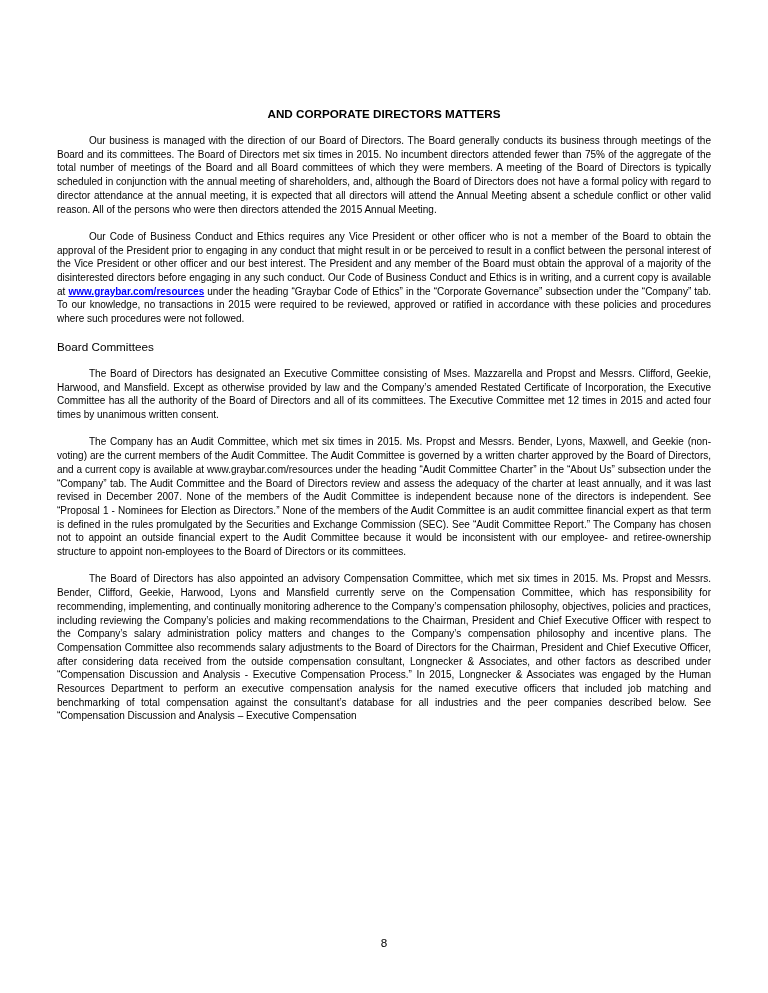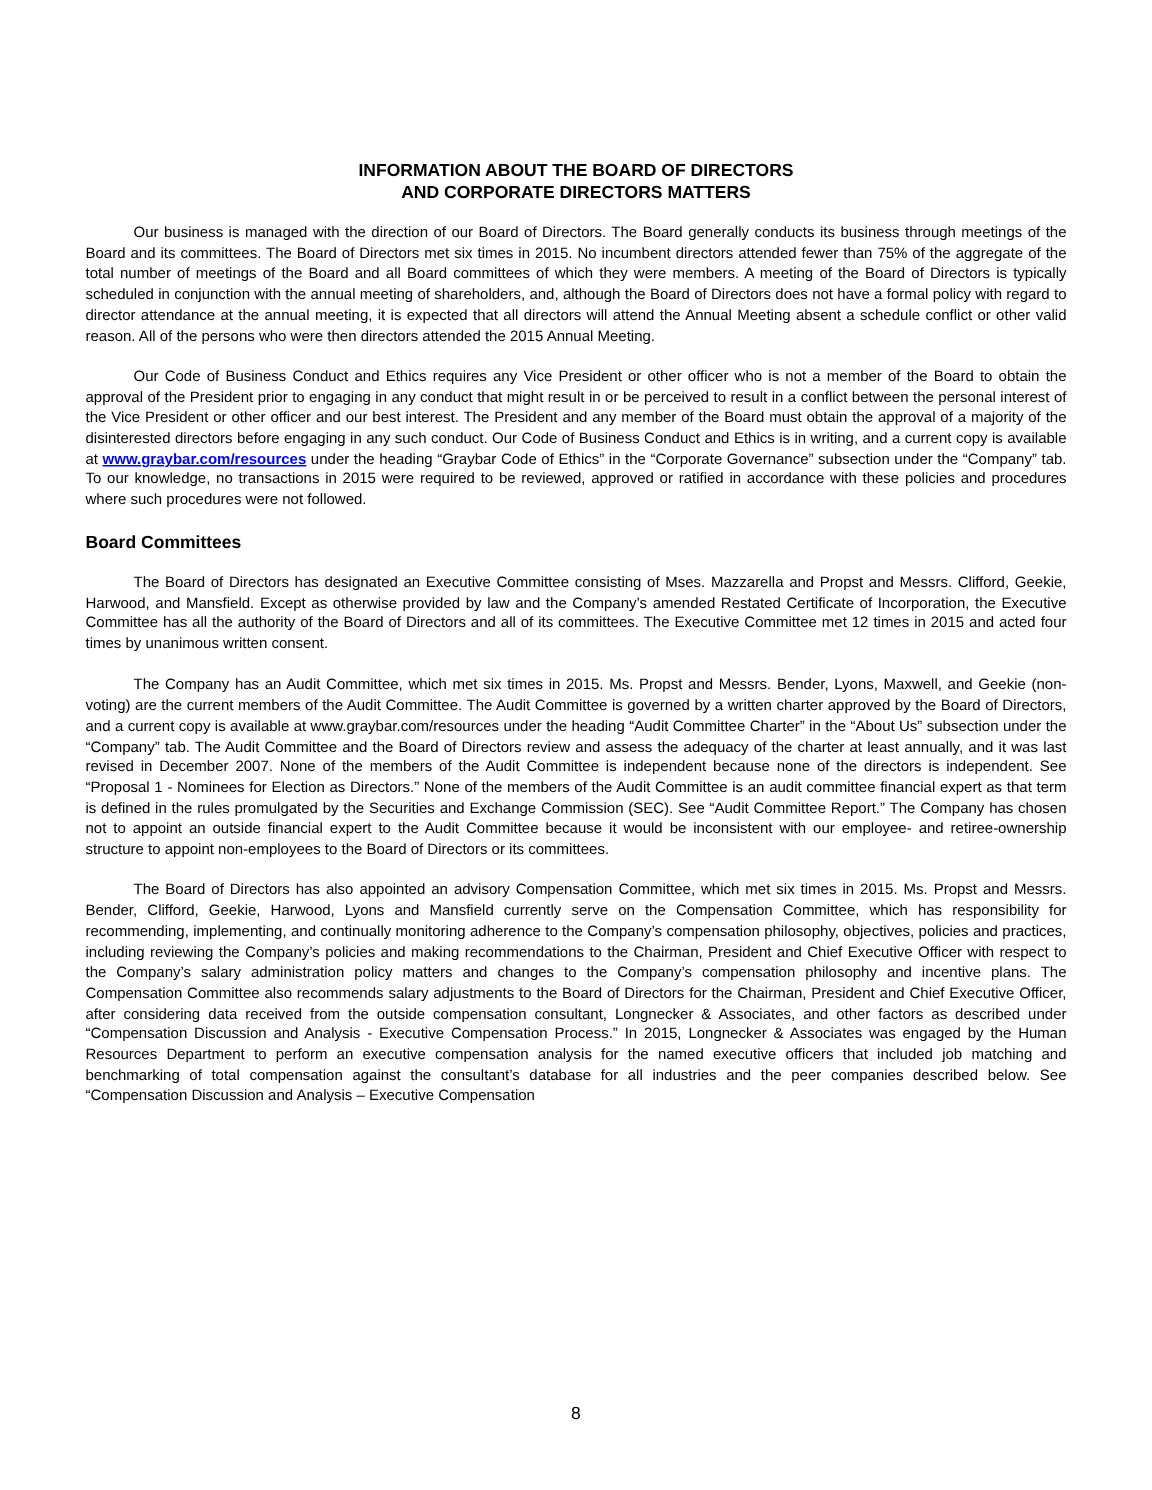--- a/index.html
+++ b/index.html
@@ -34,21 +34,21 @@
   }
   .para {
     font-size: 10px;
     line-height: 13.7px;
     text-align: justify;
     text-indent: 32px;
     margin: 0 0 13.7px 0;
   }
   .subheading {
     font-size: 11.7px;
-    font-weight: bold;
+    font-weight: normal;
     line-height: 13.7px;
     margin: 0 0 13.7px 0;
     text-align: left;
   }
   .doc-link {
     color: #0000ff;
     text-decoration: underline;
     cursor: pointer;
     font-weight: bold;
   }
@@ -61,21 +61,20 @@
     font-size: 11.7px;
     line-height: 13.7px;
   }
 </style>
 </head>
 <body>
 
 <div class="page-content">
 
   <h1 class="doc-title">
-    <span class="title-line">INFORMATION ABOUT THE BOARD OF DIRECTORS</span>
     <span class="title-line">AND CORPORATE DIRECTORS MATTERS</span>
   </h1>
 
   <p class="para">Our business is managed with the direction of our Board of Directors.  The Board generally conducts its business through meetings of the Board and its committees.  The Board of Directors met six times in 2015.  No incumbent directors attended fewer than 75% of the aggregate of the total number of meetings of the Board and all Board committees of which they were members.  A meeting of the Board of Directors is typically scheduled in conjunction with the annual meeting of shareholders, and, although the Board of Directors does not have a formal policy with regard to director attendance at the annual meeting, it is expected that all directors will attend the Annual Meeting absent a schedule conflict or other valid reason.  All of the persons who were then directors attended the 2015 Annual Meeting.</p>
 
   <p class="para"><span>Our Code of Business Conduct and Ethics requires any Vice President or other officer who is not a member of the Board to obtain the approval of the President prior to engaging in any conduct that might result in or be perceived to result in a conflict between the personal interest of the Vice President or other officer and our best interest.  The President and any member of the Board must obtain the approval of a majority of the disinterested directors before engaging in any such conduct.  Our Code of Business Conduct and Ethics is in writing, and a current copy is available at </span><a class="doc-link" href="#">www.graybar.com/resources</a><span> under the heading “Graybar Code of Ethics” in the “Corporate Governance” subsection under the “Company” tab.  To our knowledge, no transactions in 2015 were required to be reviewed, approved or ratified in accordance with these policies and procedures where such procedures were not followed.</span></p>
 
   <h2 class="subheading">Board Committees</h2>
 
   <p class="para">The Board of Directors has designated an Executive Committee consisting of Mses. Mazzarella and Propst and Messrs. Clifford, Geekie, Harwood, and Mansfield.  Except as otherwise provided by law and the Company’s amended Restated Certificate of Incorporation, the Executive Committee has all the authority of the Board of Directors and all of its committees.  The Executive Committee met 12 times in 2015 and acted four times by unanimous written consent.</p>

